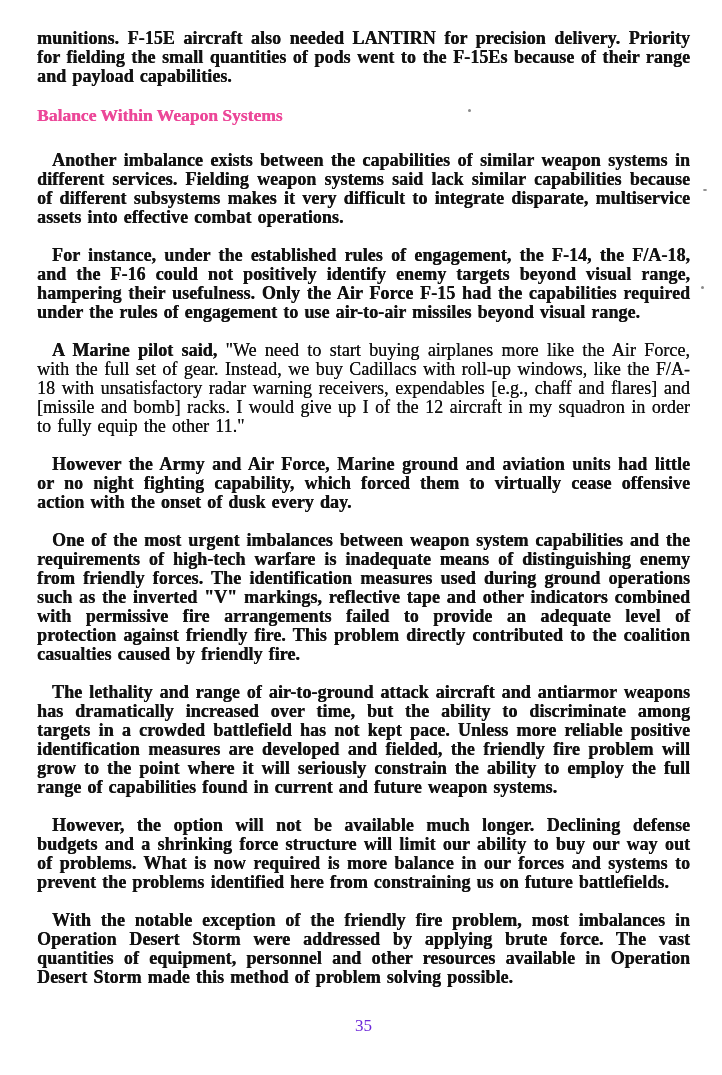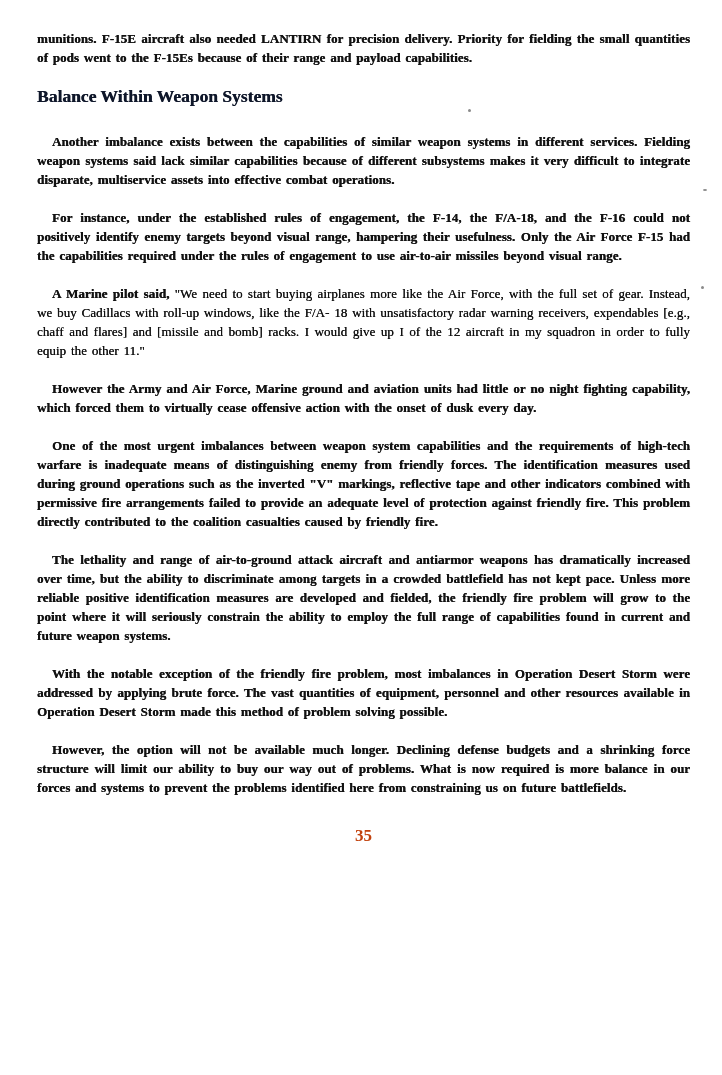--- a/index.html
+++ b/index.html
@@ -17,21 +17,21 @@
     color: #121212;
   }
   .content {
     position: absolute;
     left: 37px;
     top: 29px;
     width: 653px;
   }
   .para {
     margin: 0 0 19px 0;
-    font-size: 13px;
+    font-size: 18px;
     line-height: 19px;
     font-weight: 700;
     text-align: justify;
     text-indent: 15px;
     word-spacing: 1.5px;
     letter-spacing: 0.05px;
     text-shadow: 0.35px 0 0 currentColor;
     hyphens: none;
   }
   .para.no-indent { text-indent: 0; }
@@ -44,57 +44,57 @@
     margin: 0 0 26px 0;
     font-size: 17.5px;
     line-height: 20px;
     font-weight: 700;
     text-shadow: 0.35px 0 0 currentColor;
   }
   .page-number {
     margin-top: 29px;
     text-align: center;
     font-size: 17px;
-    font-weight: 700;
-    color: #c2410c;
+    font-weight: 400;
+    color: #6d28d9;
   }
   .speckle {
     position: absolute;
     background: #8a8a8a;
     border-radius: 50%;
   }
   .speckle.s1 { left: 468px; top: 109px; width: 3px; height: 3px; }
   .speckle.s2 { left: 703px; top: 189px; width: 4px; height: 2px; }
   .speckle.s3 { left: 701px; top: 286px; width: 3px; height: 3px; }
 </style>
 </head>
 <body>
 
 <div class="page" style="color: rgb(18, 18, 18);">
   <div class="content">
 
     <p class="para no-indent"><span>munitions. F-15E aircraft also needed LANTIRN for precision delivery. Priority for fielding the small quantities of pods went to the F-15Es because of their range and payload capabilities.</span></p>
 
-    <h2 class="heading" style="color: #0f172a;">Balance Within Weapon Systems</h2>
+    <h2 class="heading" style="color: #ec4899;">Balance Within Weapon Systems</h2>
 
     <p class="para"><span>Another imbalance exists between the capabilities of similar weapon systems in different services. Fielding weapon systems said lack similar capabilities because of different subsystems makes it very difficult to integrate disparate, multiservice assets into effective combat operations.</span></p>
 
     <p class="para"><span>For instance, under the established rules of engagement, the F-14, the F/A-18, and the F-16 could not positively identify enemy targets beyond visual range, hampering their usefulness. Only the Air Force F-15 had the capabilities required under the rules of engagement to use air-to-air missiles beyond visual range.</span></p>
 
     <p class="para"><span class="quote-lead">A Marine pilot said, </span><span class="quote-body">"We need to start buying airplanes more like the Air Force, with the full set of gear. Instead, we buy Cadillacs with roll-up windows, like the F/A- 18 with unsatisfactory radar warning receivers, expendables [e.g., chaff and flares] and [missile and bomb] racks. I would give up I of the 12 aircraft in my squadron in order to fully equip the other 11."</span></p>
 
     <p class="para"><span>However the Army and Air Force, Marine ground and aviation units had little or no night fighting capability, which forced them to virtually cease offensive action with the onset of dusk every day.</span></p>
 
     <p class="para"><span>One of the most urgent imbalances between weapon system capabilities and the requirements of high-tech warfare is inadequate means of distinguishing enemy from friendly forces. The identification measures used during ground operations such as the inverted "V" markings, reflective tape and other indicators combined with permissive fire arrangements failed to provide an adequate level of protection against friendly fire. This problem directly contributed to the coalition casualties caused by friendly fire.</span></p>
 
     <p class="para"><span>The lethality and range of air-to-ground attack aircraft and antiarmor weapons has dramatically increased over time, but the ability to discriminate among targets in a crowded battlefield has not kept pace. Unless more reliable positive identification measures are developed and fielded, the friendly fire problem will grow to the point where it will seriously constrain the ability to employ the full range of capabilities found in current and future weapon systems.</span></p>
 
+    <p class="para gap-large"><span>However, the option will not be available much longer. Declining defense budgets and a shrinking force structure will limit our ability to buy our way out of problems. What is now required is more balance in our forces and systems to prevent the problems identified here from constraining us on future battlefields.</span></p>
+
     <p class="para"><span>With the notable exception of the friendly fire problem, most imbalances in Operation Desert Storm were addressed by applying brute force. The vast quantities of equipment, personnel and other resources available in Operation Desert Storm made this method of problem solving possible.</span></p>
-
-    <p class="para gap-large"><span>However, the option will not be available much longer. Declining defense budgets and a shrinking force structure will limit our ability to buy our way out of problems. What is now required is more balance in our forces and systems to prevent the problems identified here from constraining us on future battlefields.</span></p>
 
     <div class="page-number">35</div>
   </div>
 
   <div class="speckle s1"></div>
   <div class="speckle s2"></div>
   <div class="speckle s3"></div>
 </div>
 
 </body></html>

